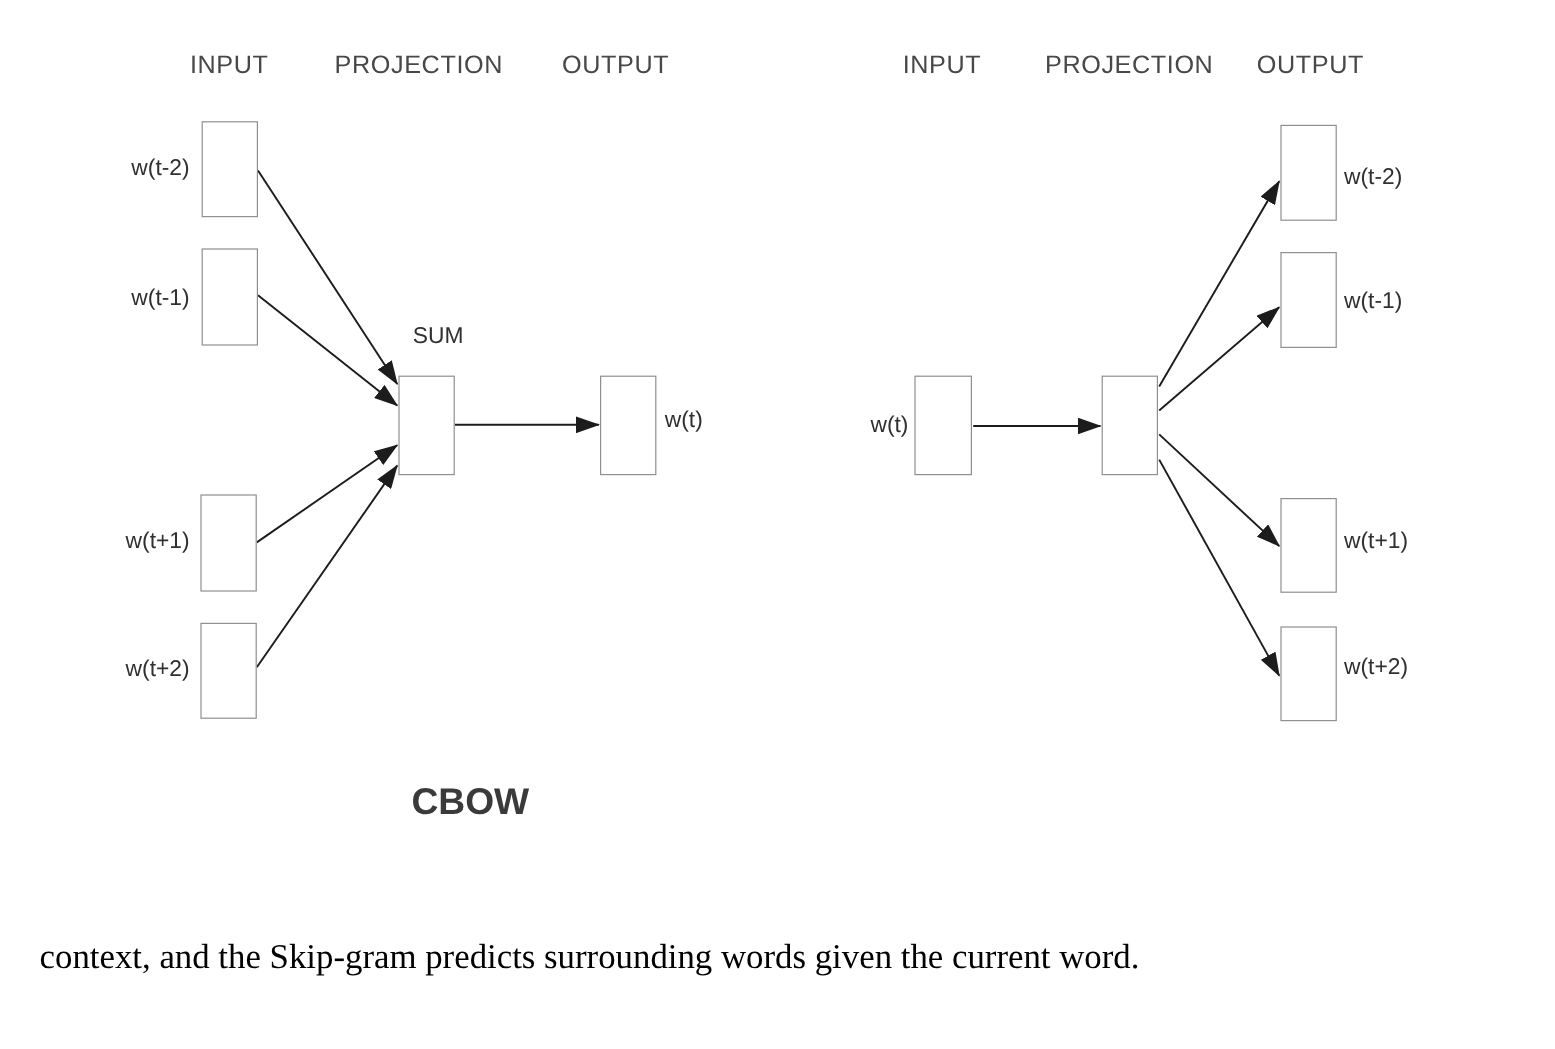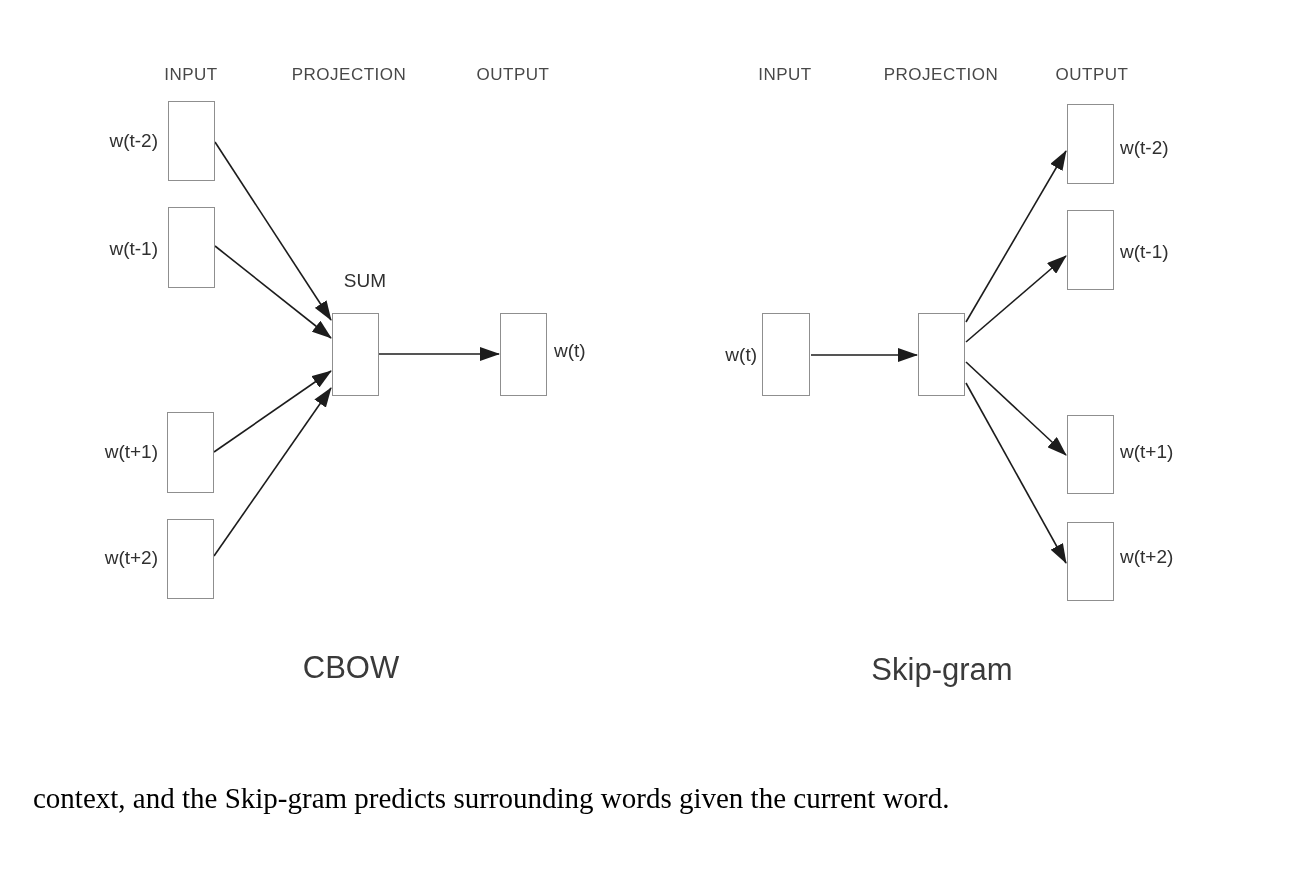--- a/index.html
+++ b/index.html
@@ -33,37 +33,36 @@
   }
   .lbl {
     position: absolute;
     font-size: 19px;
     line-height: 25px;
     color: var(--label-text, #303030);
     white-space: nowrap;
   }
   .hdr {
     position: absolute;
-    font-size: 17px;
+    font-size: 21px;
     line-height: 25px;
     letter-spacing: 0.5px;
     color: var(--header-text, #484848);
     text-align: center;
     white-space: nowrap;
-    margin-top: 20px;
   }
   .right-align { text-align: right; }
-  .center-align { text-align: right; }
+  .center-align { text-align: left; margin-left: 20px; }
   .ttl {
     position: absolute;
     font-size: 31px;
     line-height: 36px;
-    font-weight: normal;
+    font-weight: bold;
     color: var(--title-text, #3a3a3a);
-    text-align: center;
+    text-align: right;
     white-space: nowrap;
   }
   .caption {
     position: absolute;
     left: 33px; top: 781px; width: 1085px;
     font-family: "Liberation Serif", serif;
     font-size: 29px;
     line-height: 35px;
     color: var(--caption-text, #000000);
   }
@@ -129,19 +128,18 @@
   <div class="box" style="left:1067px;top:104px;width:47px;height:80px;"></div>
   <div class="box" style="left:1067px;top:210px;width:47px;height:80px;"></div>
   <div class="box" style="left:1067px;top:415px;width:47px;height:79px;"></div>
   <div class="box" style="left:1067px;top:522px;width:47px;height:79px;"></div>
 
   <div class="lbl" style="left:1120px;top:135px;width:110px;">w(t-2)</div>
   <div class="lbl" style="left:1120px;top:239px;width:110px;">w(t-1)</div>
   <div class="lbl" style="left:1120px;top:439px;width:110px;">w(t+1)</div>
   <div class="lbl" style="left:1120px;top:544px;width:110px;">w(t+2)</div>
 
-  <div class="ttl" style="left:832px;top:652px;width:220px;">Skip-gram</div>
 
   <div class="caption">
     <div>context, and the Skip-gram predicts surrounding words given the current word.</div>
   </div>
 
 </div>
 
 </body></html>

